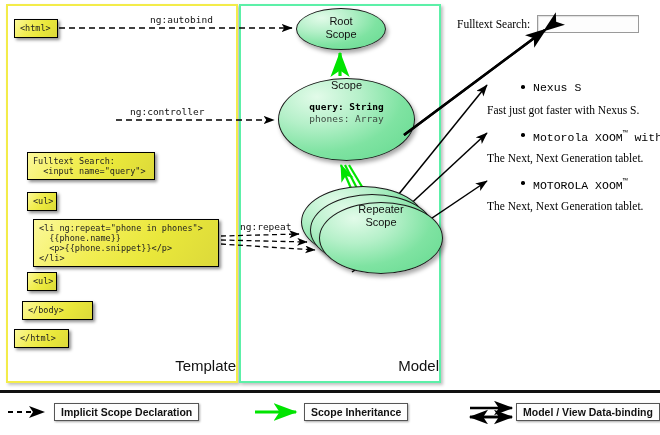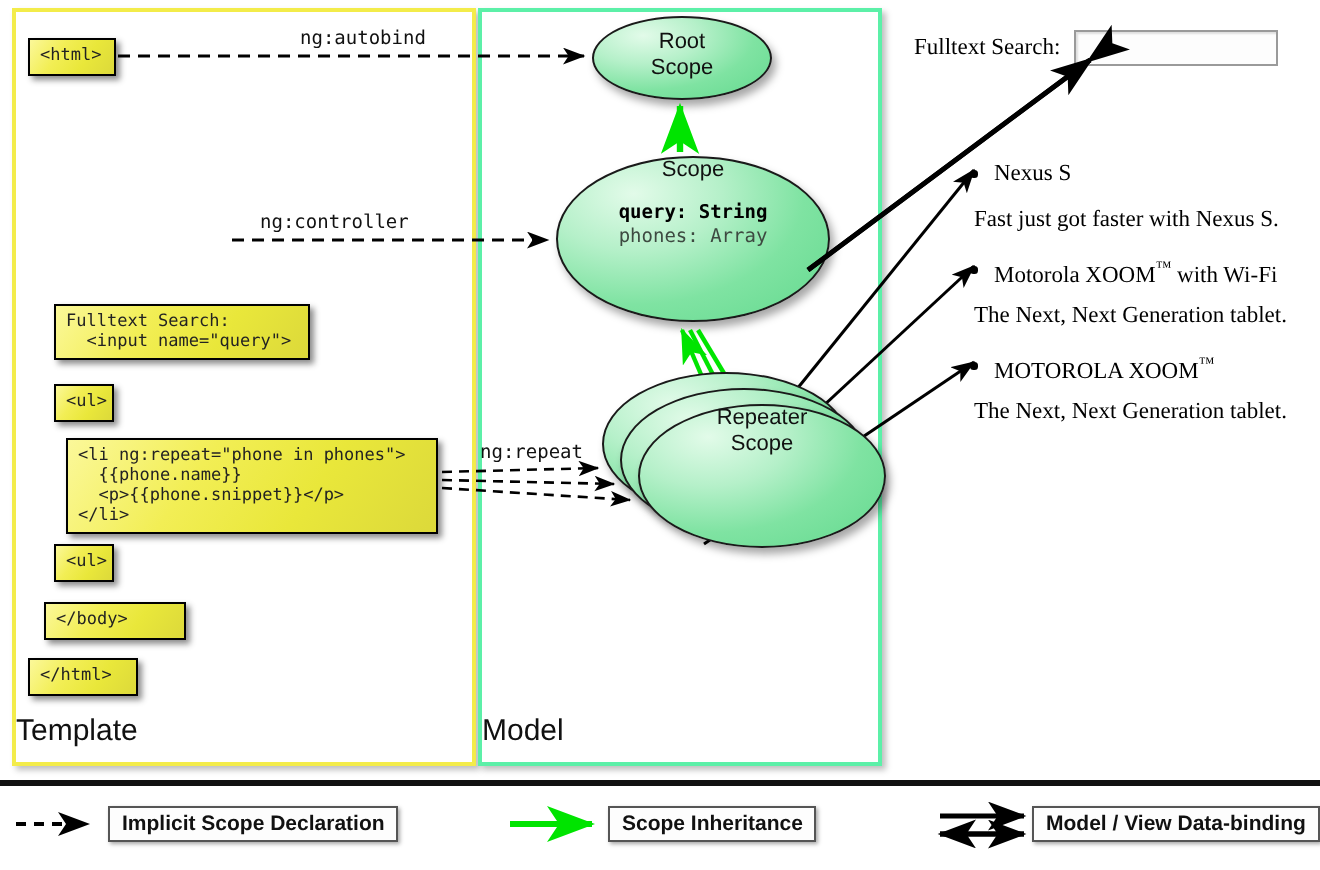--- a/index.html
+++ b/index.html
@@ -14,21 +14,21 @@
   .col{
     position:absolute;background:#ffffff;
     box-shadow:2px 2px 3px rgba(0,0,0,.25);
   }
   #col-template{left:6px;top:4px;width:228px;height:375px;border:2px solid #f3ec4a;}
   #col-model   {left:239px;top:4px;width:198px;height:375px;border:2px solid #5cf0a8;}
   #col-view    {left:444px;top:4px;width:210px;height:375px;border:2px solid #6f5bdd;}
 
   .col-label{
     position:absolute;bottom:7px;left:0;width:100%;
-    text-align:left;font-size:15px;color:#111;
+    text-align:right;font-size:15px;color:#111;
     font-family:"Liberation Sans", sans-serif;
   }
 
   
   .cbox{
     position:absolute;
     border:1px solid #000;
     background:linear-gradient(125deg,#fbf89a 0%,#f2ee55 35%,#e9e73a 65%,#dcd93a 100%);
     box-shadow:2px 2px 3px rgba(0,0,0,.45);
     font-family:"DejaVu Sans Mono","Liberation Mono",monospace;
@@ -61,22 +61,22 @@
   
   .view-label{
     position:absolute;font-family:"Liberation Serif",serif;
     font-size:11.5px;color:#000;white-space:nowrap;
   }
   .view-input{
     position:absolute;border:1px solid #9a9a9a;background:#fdfdfd;
     box-shadow:inset 1px 1px 1px rgba(0,0,0,.12);
   }
   .view-li{
-    position:absolute;font-family:Liberation Serif, serif;
-    font-size:11.5px;color:#000;white-space:nowrap;
+    position:absolute;font-family:Liberation Mono, monospace;
+    font-size:11.5px;color:#000;white-space:nowrap;margin-left:36px;
   }
   .view-li .bullet{
     position:absolute;left:-12px;top:4px;width:3.5px;height:3.5px;
     background:#000;border-radius:50%;
   }
   .view-sub{
     position:absolute;font-family:"Liberation Serif",serif;
     font-size:11.5px;color:#000;white-space:nowrap;
   }
   .tm{font-size:8px;vertical-align:super;}

